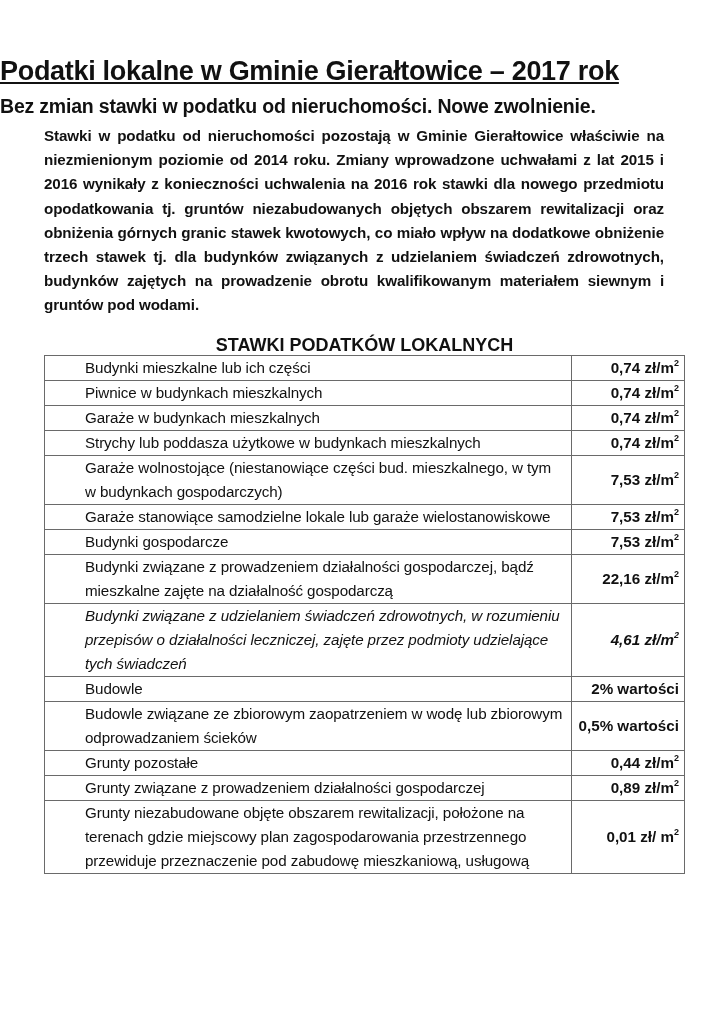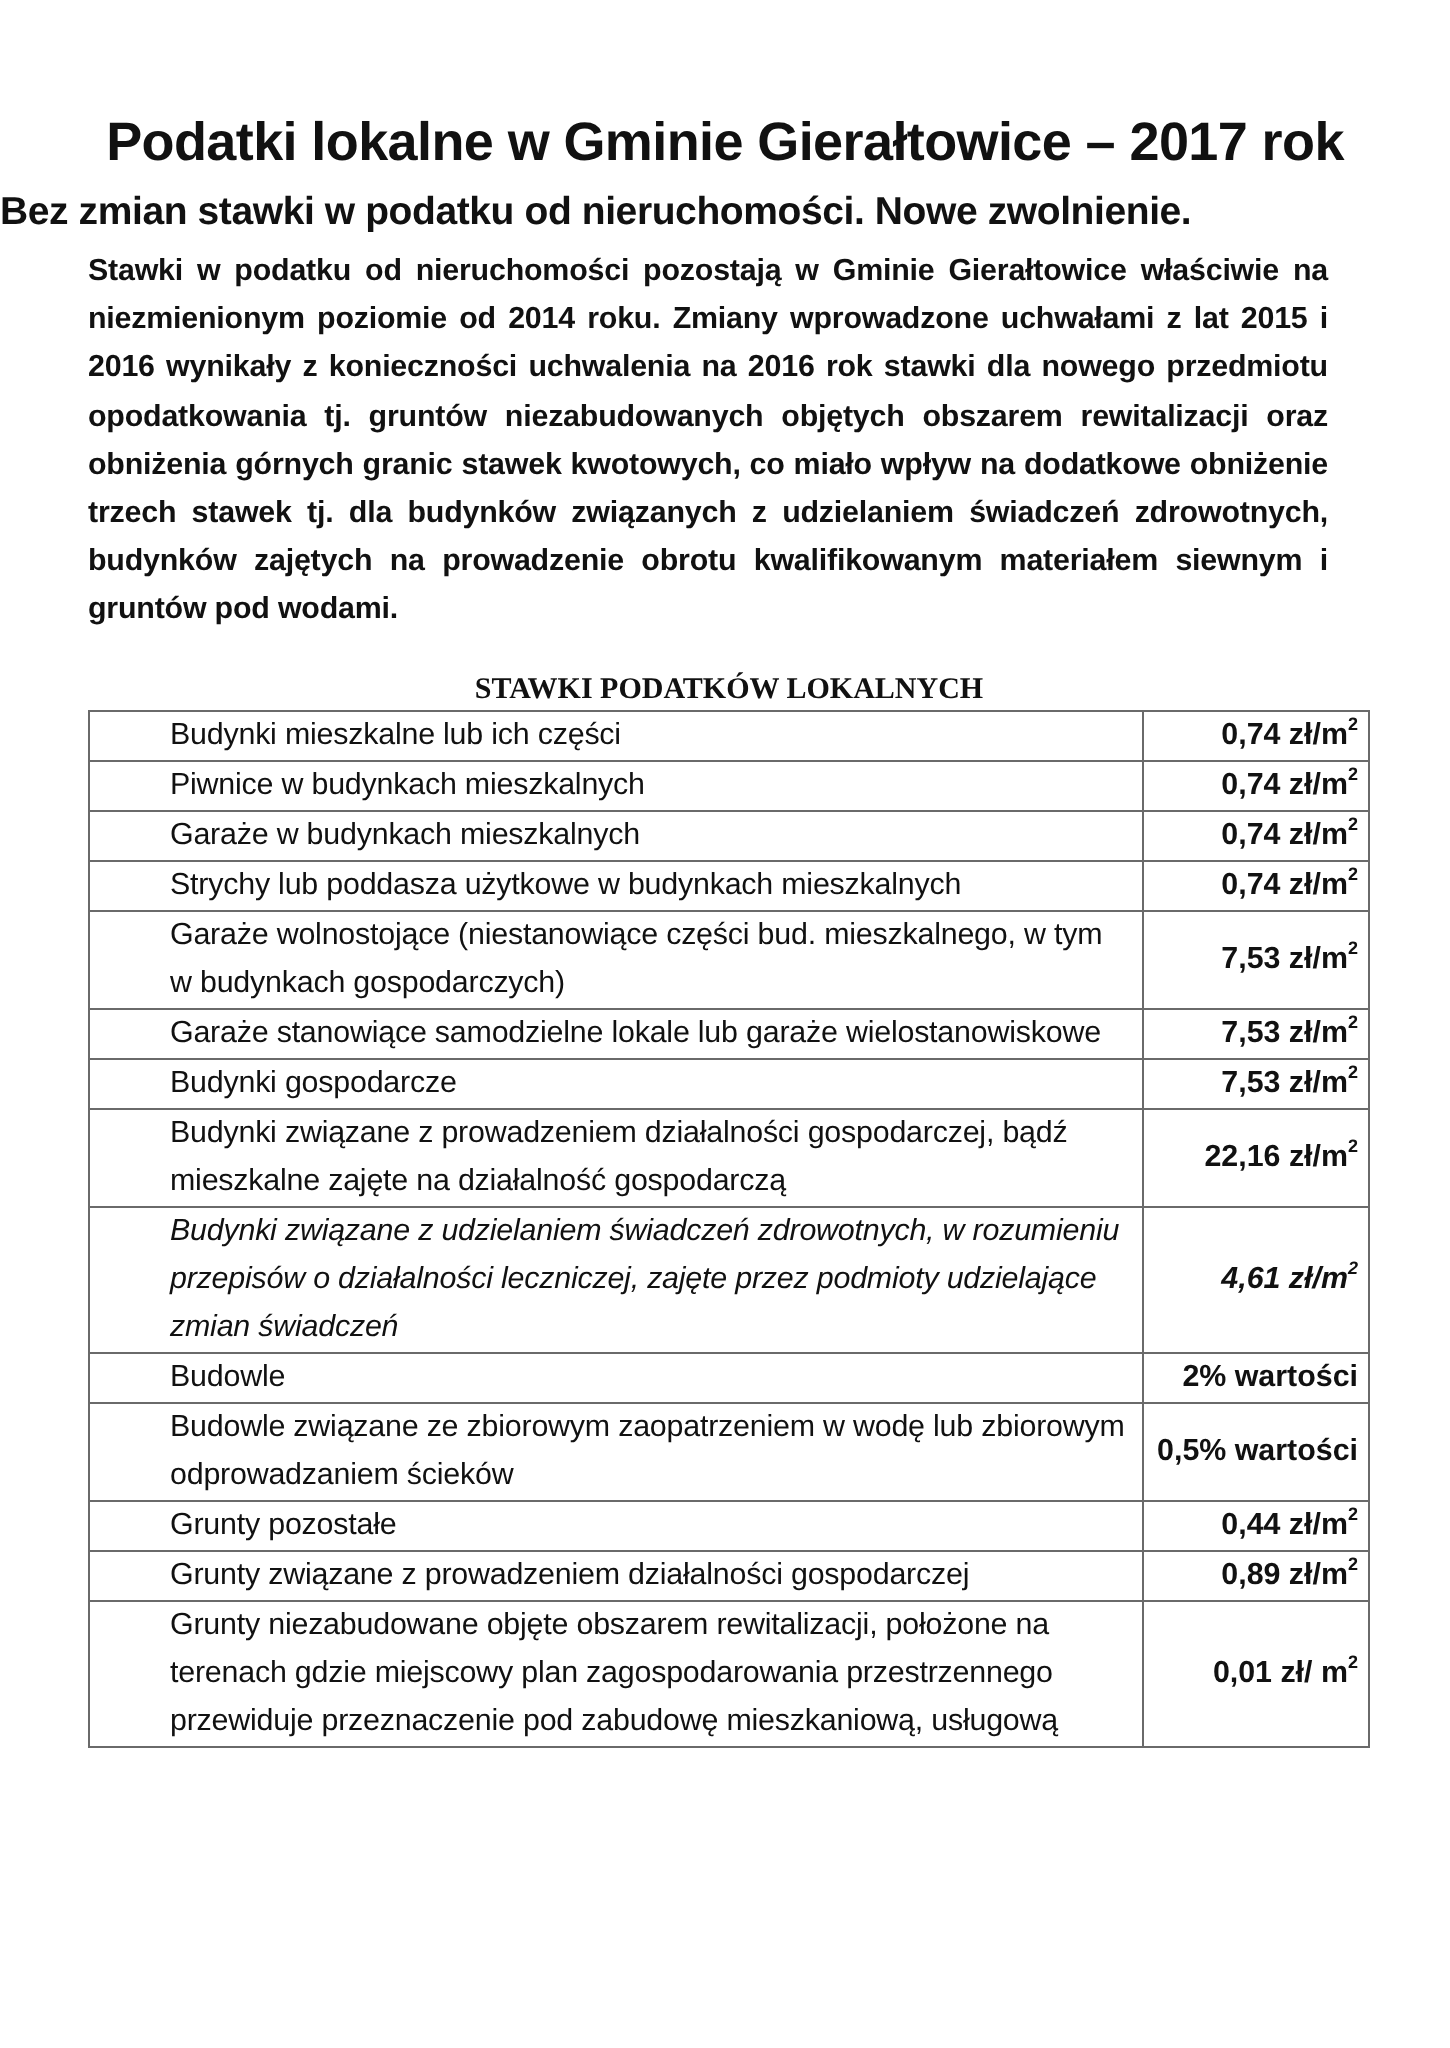--- a/index.html
+++ b/index.html
@@ -1,27 +1,27 @@
 <!DOCTYPE html>
 <html><head>
 <meta charset="utf-8">
 <style>
   html, body { margin: 0; padding: 0; background: #ffffff; }
   body { width: 725px; height: 1024px; position: relative; overflow: hidden;
          font-family: "Liberation Sans", "DejaVu Sans", sans-serif; color: #111; }
   .page { position: absolute; left: 0; top: 0; width: 725px; height: 1024px; }
-  .title { position: absolute; left: 0; right: 0; top: 54px; text-align: center;
-           font-size: 27px; font-weight: bold; 
+  .title { position: absolute; left: 0; right: 0; top: 54px; text-align: left;
+           font-size: 27px; font-weight: bold; text-decoration: underline;
            letter-spacing: -0.3px; line-height: 34px; }
   .subtitle { position: absolute; left: 0; right: 0; top: 93px; text-align: left;
               font-size: 19.5px; font-weight: bold; line-height: 26px; letter-spacing: -0.2px; }
   .intro { position: absolute; left: 44px; width: 620px; top: 124px;
            font-size: 15.2px; line-height: 24.2px; text-align: justify; letter-spacing: -0.1px; font-weight: bold; }
   .table-title { position: absolute; left: 44px; width: 641px; top: 336px;
-                 text-align: center; font-size: 15px; font-weight: bold; line-height: 18px; font-family: Liberation Serif, serif; }
+                 text-align: center; font-size: 18px; font-weight: bold; line-height: 18px; }
   table { position: absolute; left: 44px; top: 355px; width: 641px;
           border-collapse: collapse; font-size: 15.2px; }
   td { border: 1px solid #6a6a6a; padding: 0 6px; line-height: 24px; vertical-align: middle; }
   td.desc { width: 480px; letter-spacing: -0.1px; padding-left: 40px; }
   td.val { text-align: right; font-weight: bold; white-space: nowrap; padding-right: 5px; }
   tr.italic td { font-style: italic; }
   sup { font-size: 9px; vertical-align: 7px; line-height: 0; }
 </style>
 </head>
 <body>
@@ -60,21 +60,21 @@
         </tr>
       <tr>
           <td class="desc">Budynki gospodarcze</td>
           <td class="val"><span>7,53 zł/m</span><sup>2</sup></td>
         </tr>
       <tr>
           <td class="desc">Budynki związane z prowadzeniem działalności gospodarczej, bądź mieszkalne zajęte na działalność gospodarczą</td>
           <td class="val"><span>22,16 zł/m</span><sup>2</sup></td>
         </tr>
       <tr class="italic">
-          <td class="desc">Budynki związane z udzielaniem świadczeń zdrowotnych, w rozumieniu przepisów o działalności leczniczej, zajęte przez podmioty udzielające zmian świadczeń</td>
+          <td class="desc">Budynki związane z udzielaniem świadczeń zdrowotnych, w rozumieniu przepisów o działalności leczniczej, zajęte przez podmioty udzielające tych świadczeń</td>
           <td class="val"><span>4,61 zł/m</span><sup>2</sup></td>
         </tr>
       <tr>
           <td class="desc">Budowle</td>
           <td class="val"><span>2% wartości</span><sup></sup></td>
         </tr>
       <tr>
           <td class="desc">Budowle związane ze zbiorowym zaopatrzeniem w wodę lub zbiorowym odprowadzaniem ścieków</td>
           <td class="val"><span>0,5% wartości</span><sup></sup></td>
         </tr>

